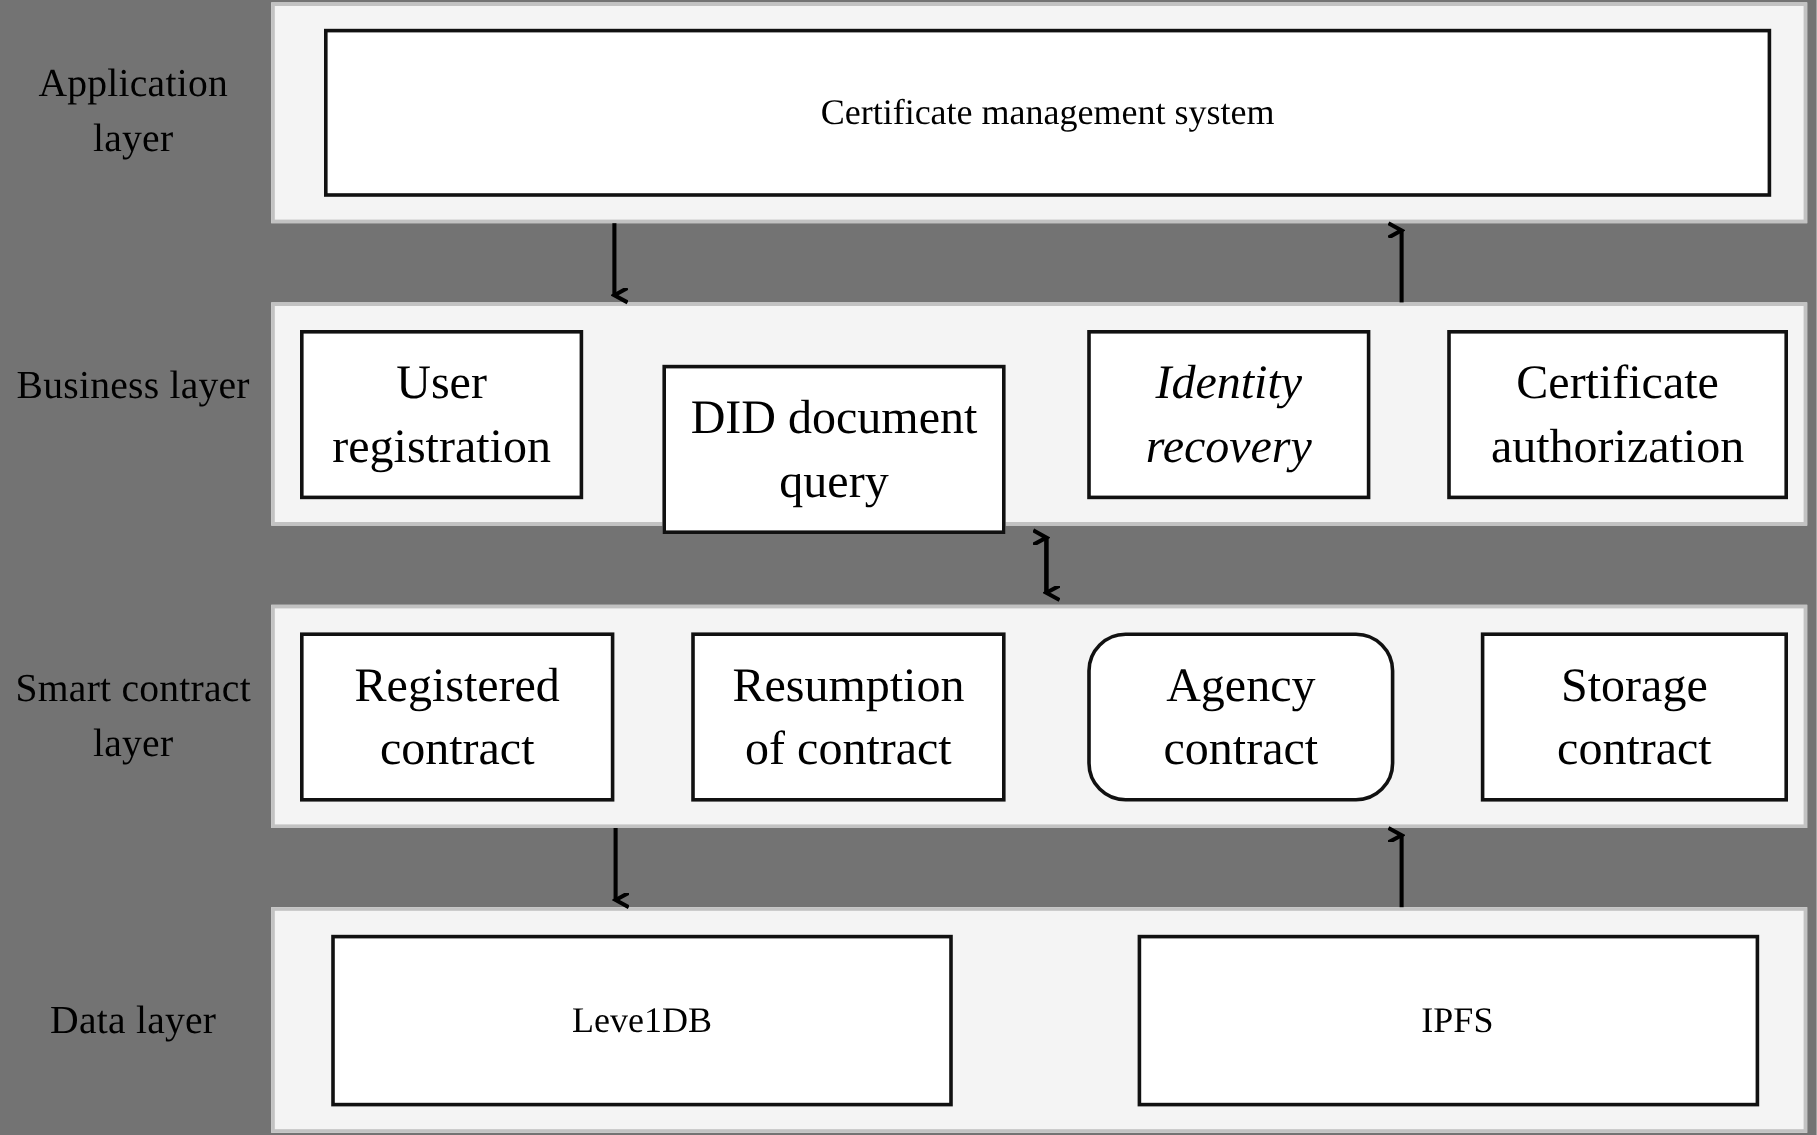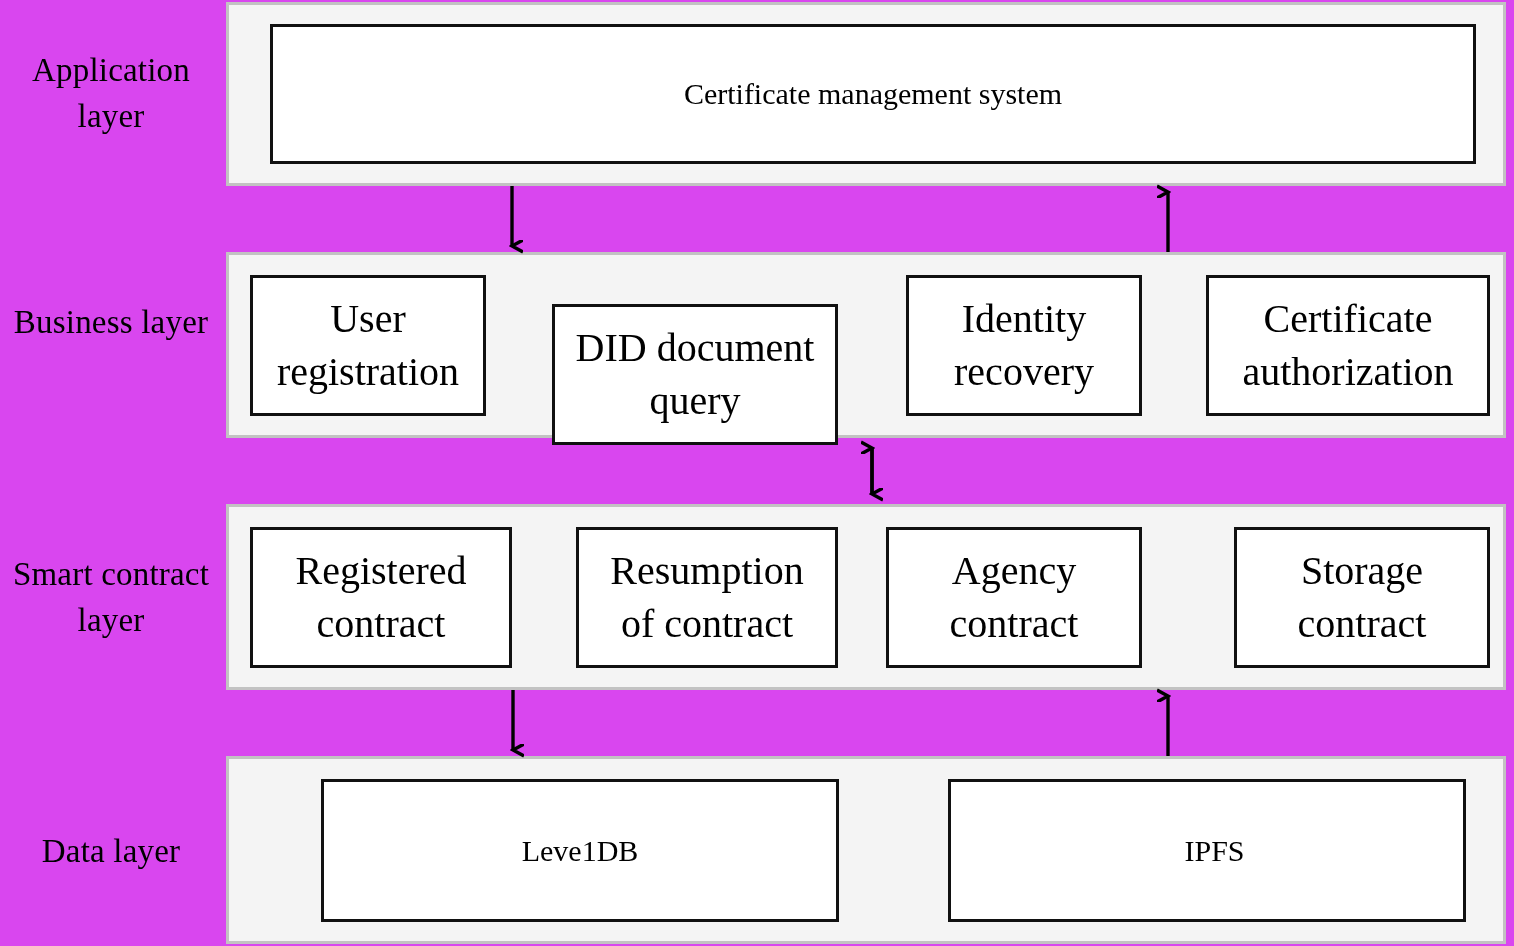--- a/index.html
+++ b/index.html
@@ -9,21 +9,21 @@
     background: #ffffff;
   }
   body {
     font-family: "Liberation Serif", "DejaVu Serif", serif;
     color: #000000;
   }
   #diagram {
     position: relative;
     width: 1514px;
     height: 946px;
-    background: #d946ef;
+    background: #737373;
     overflow: hidden;
   }
 
   
   .layer-label {
     position: absolute;
     left: 0;
     width: 222px;
     text-align: center;
     font-size: 33px;
@@ -89,43 +89,43 @@
   <div class="node wide" style="left:270px; top:24px; width:1206px; height:140px;">Certificate management system</div>
 
   <div class="band" style="left:226px; top:252px; width:1280px; height:186px;"></div>
 
   <div class="node" style="left:250px; top:275px; width:236px; height:141px;">User
 registration</div>
 
   <div class="node" style="left:552px; top:275px; width:286px; height:141px;margin-top:29px;">DID document
 query</div>
 
-  <div class="node" style="left:906px; top:275px; width:236px; height:141px;">Identity
+  <div class="node" style="left:906px; top:275px; width:236px; height:141px;font-style:italic;">Identity
 recovery</div>
 
   <div class="node" style="left:1206px; top:275px; width:284px; height:141px;">Certificate
 authorization</div>
 
   <div class="band" style="left:226px; top:504px; width:1280px; height:186px;"></div>
 
   <div class="node" style="left:250px; top:527px; width:262px; height:141px;">Registered
 contract</div>
 
   <div class="node" style="left:576px; top:527px; width:262px; height:141px;">Resumption
 of contract</div>
 
-  <div class="node" style="left:886px; top:527px; width:256px; height:141px;">Agency
+  <div class="node" style="left:906px; top:527px; width:256px; height:141px;border-radius:32px;">Agency
 contract</div>
 
   <div class="node" style="left:1234px; top:527px; width:256px; height:141px;">Storage
 contract</div>
 
   <div class="band" style="left:226px; top:756px; width:1280px; height:188px;"></div>
 
-  <div class="node wide" style="left:276px; top:779px; width:518px; height:143px;margin-left:45px;">Leve1DB</div>
+  <div class="node wide" style="left:276px; top:779px; width:518px; height:143px;">Leve1DB</div>
 
   <div class="node wide" style="left:948px; top:779px; width:518px; height:143px;padding-left:21px;">IPFS</div>
 
   <svg id="connectors" viewBox="0 0 1514 946">
     <defs>
       <marker id="ah-down" markerWidth="14" markerHeight="14" refX="6" refY="11" orient="auto" markerUnits="userSpaceOnUse">
         <path d="M0,0 L6,11 L12,0" fill="none" stroke="#000" stroke-width="3.4" stroke-linecap="butt" stroke-linejoin="miter"></path>
       </marker>
       <marker id="ah-up" markerWidth="14" markerHeight="14" refX="6" refY="11" orient="auto" markerUnits="userSpaceOnUse">
         <path d="M0,0 L6,11 L12,0" fill="none" stroke="#000" stroke-width="3.4" stroke-linecap="butt" stroke-linejoin="miter"></path>

